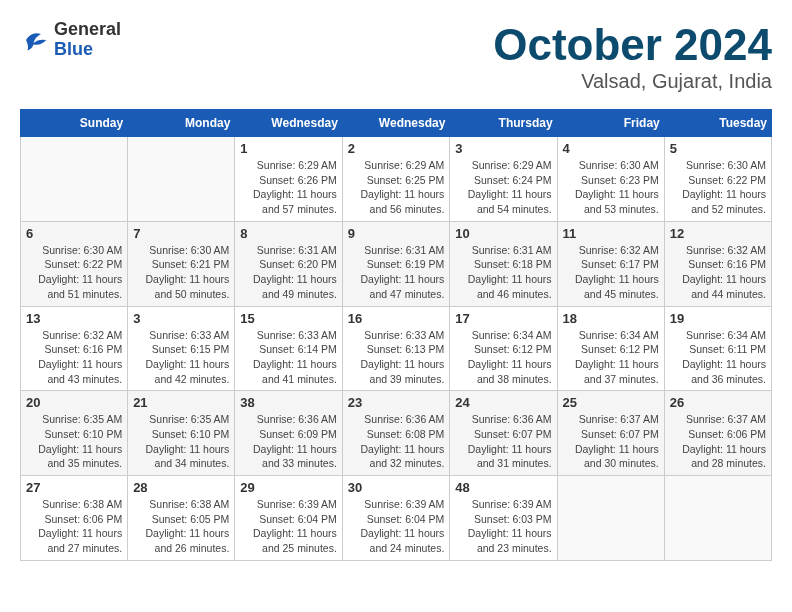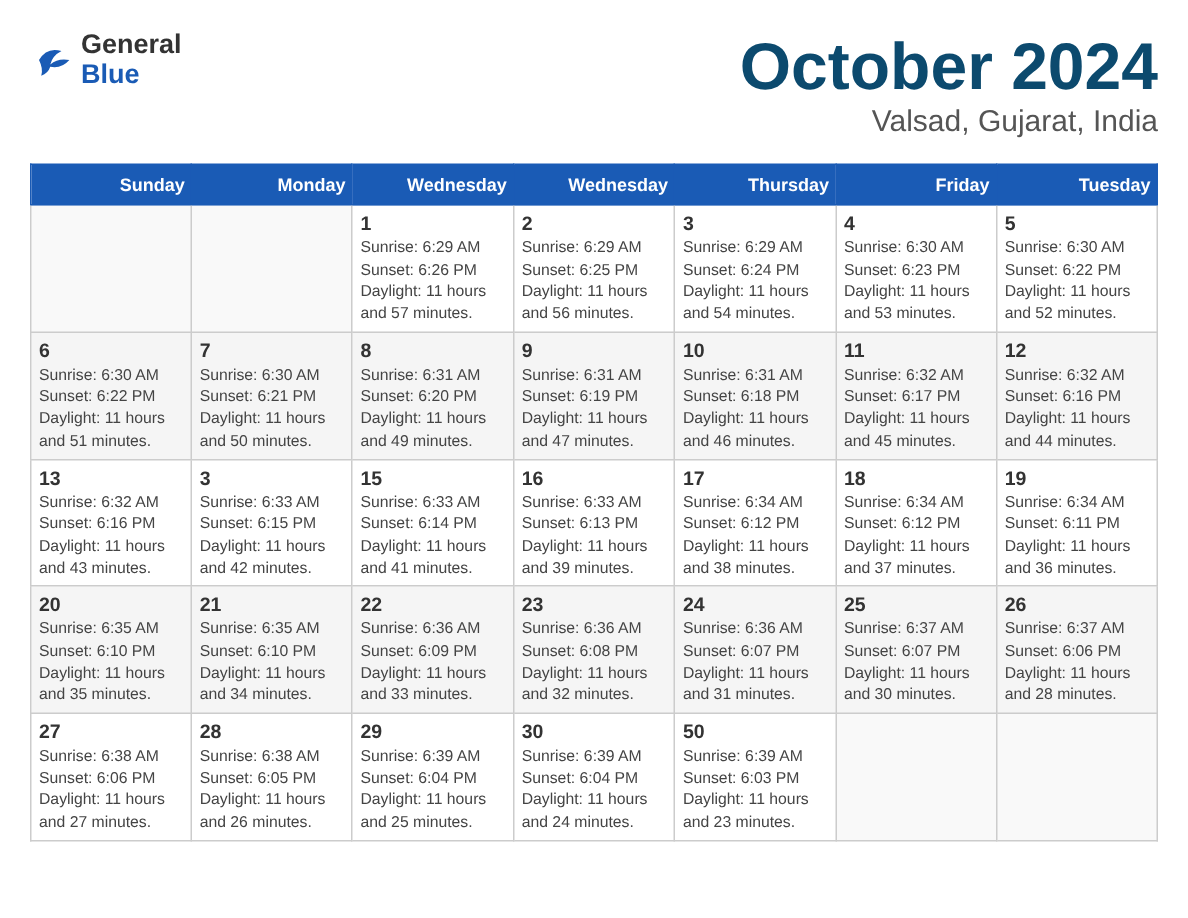--- a/index.html
+++ b/index.html
@@ -76,20 +76,21 @@
     .day-number {
       font-size: 13px;
       font-weight: bold;
       color: #333;
       margin-bottom: 2px;
     }
     .day-info {
       font-size: 10.5px;
       color: #444;
       line-height: 1.4;
+      text-align: right;
     }
     .empty-cell {
       background-color: #f9f9f9;
     }
   </style>
 </head>
 <body>
 
 <div class="header">
   <div class="logo">
@@ -251,21 +252,21 @@
 Sunset: 6:10 PM
 Daylight: 11 hours and 35 minutes.</div>
         </td>
         <td>
           <div class="day-number">21</div>
           <div class="day-info" style="white-space: pre-line;">Sunrise: 6:35 AM
 Sunset: 6:10 PM
 Daylight: 11 hours and 34 minutes.</div>
         </td>
         <td>
-          <div class="day-number">22</div>
+          <div class="day-number">38</div>
           <div class="day-info" style="white-space: pre-line;">Sunrise: 6:36 AM
 Sunset: 6:09 PM
 Daylight: 11 hours and 33 minutes.</div>
         </td>
         <td>
           <div class="day-number">23</div>
           <div class="day-info" style="white-space: pre-line;">Sunrise: 6:36 AM
 Sunset: 6:08 PM
 Daylight: 11 hours and 32 minutes.</div>
         </td>
@@ -307,21 +308,21 @@
 Sunset: 6:04 PM
 Daylight: 11 hours and 25 minutes.</div>
         </td>
         <td>
           <div class="day-number">30</div>
           <div class="day-info" style="white-space: pre-line;">Sunrise: 6:39 AM
 Sunset: 6:04 PM
 Daylight: 11 hours and 24 minutes.</div>
         </td>
         <td>
-          <div class="day-number">50</div>
+          <div class="day-number">48</div>
           <div class="day-info" style="white-space: pre-line;">Sunrise: 6:39 AM
 Sunset: 6:03 PM
 Daylight: 11 hours and 23 minutes.</div>
         </td>
         <td class="empty-cell"></td>
         <td class="empty-cell"></td>
       </tr>
     </tbody>
 </table>
 

